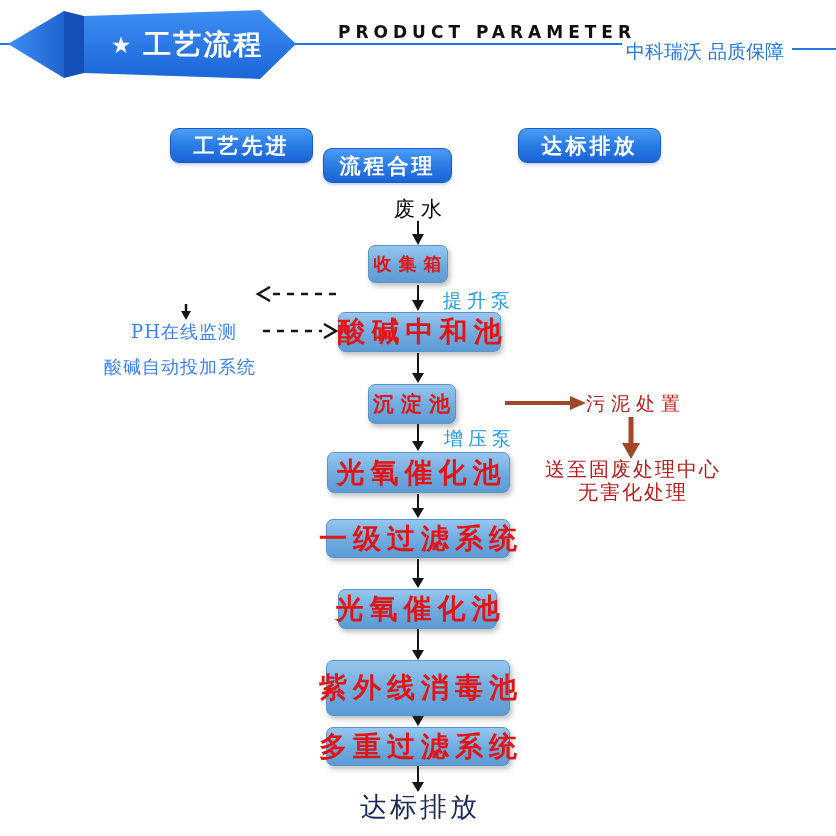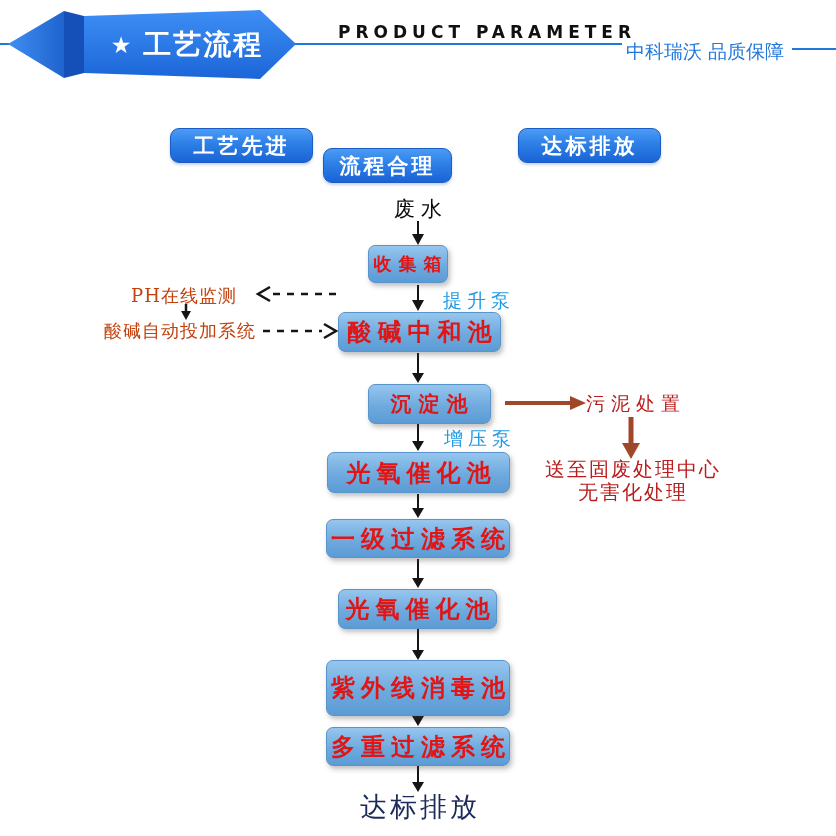--- a/index.html
+++ b/index.html
@@ -41,30 +41,30 @@
   }
 
   
   .flow-box{
     background:linear-gradient(180deg,#96c6ee 0%,#6faade 55%,#5b9bd5 100%);
     border:1px solid #5b94c8;border-radius:7px;
     box-shadow:2px 3px 5px rgba(70,70,70,.35);
     display:flex;align-items:center;justify-content:center;
     color:#e01515;font-weight:bold;
     font-family:"DejaVu Serif","Liberation Serif",serif;
-    font-size:24px;letter-spacing:6px;text-indent:6px;
+    font-size:28px;letter-spacing:6px;text-indent:6px;
     box-sizing:border-box;z-index:2;white-space:nowrap;
   }
   .cn-label{
     font-family:"DejaVu Serif","Liberation Serif",serif;
     font-weight:normal;text-align:center;white-space:nowrap;z-index:2;
   }
   .lbl-input{left:368px;top:195px;width:100px;font-size:21px;letter-spacing:6px;text-indent:6px;color:#0a0a0a;}
   .lbl-pump{font-size:19px;letter-spacing:5px;color:#1e9ae6;margin-left:16px;}
-  .lbl-side{font-size:18px;letter-spacing:1px;color:#c2410c;}
+  .lbl-side{font-size:18px;letter-spacing:1px;color:#3b82f6;margin-top:36px;}
   .lbl-green{color:#b91c1c;}
   .lbl-output{left:338px;top:789px;width:164px;font-size:27px;letter-spacing:3px;color:#1b2a5a;}
 </style>
 </head>
 <body>
 
 <div class="stage">
 
   <svg class="layer" viewBox="0 0 836 836" aria-hidden="true">
     <defs>
@@ -135,21 +135,21 @@
   <div class="abs brand">中科瑞沃  品质保障</div>
 
   <div class="abs badge" style="left:170px;top:128px;width:143px;">工艺先进</div>
   <div class="abs badge" style="left:323px;top:128px;width:129px;margin-top:20px;">流程合理</div>
   <div class="abs badge" style="left:518px;top:128px;width:143px;">达标排放</div>
 
   <div class="abs cn-label lbl-input">废水</div>
 
   <div class="abs flow-box" style="left:368px;top:245px;width:80px;height:38px;font-size:18px;letter-spacing:7px;">收集箱</div>
   <div class="abs flow-box" style="left:338px;top:312px;width:163px;height:40px;">酸碱中和池</div>
-  <div class="abs flow-box" style="left:368px;top:384px;width:123px;height:40px;font-size:21px;letter-spacing:7px;">沉淀池</div>
+  <div class="abs flow-box" style="left:368px;top:384px;width:88px;height:40px;font-size:21px;letter-spacing:7px;">沉淀池</div>
   <div class="abs flow-box" style="left:327px;top:452px;width:183px;height:41px;">光氧催化池</div>
   <div class="abs flow-box" style="left:326px;top:519px;width:184px;height:39px;">一级过滤系统</div>
   <div class="abs flow-box" style="left:338px;top:589px;width:159px;height:40px;">光氧催化池</div>
   <div class="abs flow-box" style="left:326px;top:660px;width:184px;height:56px;text-align:center;">紫外线消毒池</div>
   <div class="abs flow-box" style="left:326px;top:727px;width:184px;height:39px;">多重过滤系统</div>
 
   <div class="abs cn-label lbl-pump" style="left:427px;top:288px;">提升泵</div>
   <div class="abs cn-label lbl-pump" style="left:428px;top:426px;">增压泵</div>
 
   <div class="abs cn-label lbl-side" style="left:110px;top:284px;width:148px;">PH在线监测</div>

